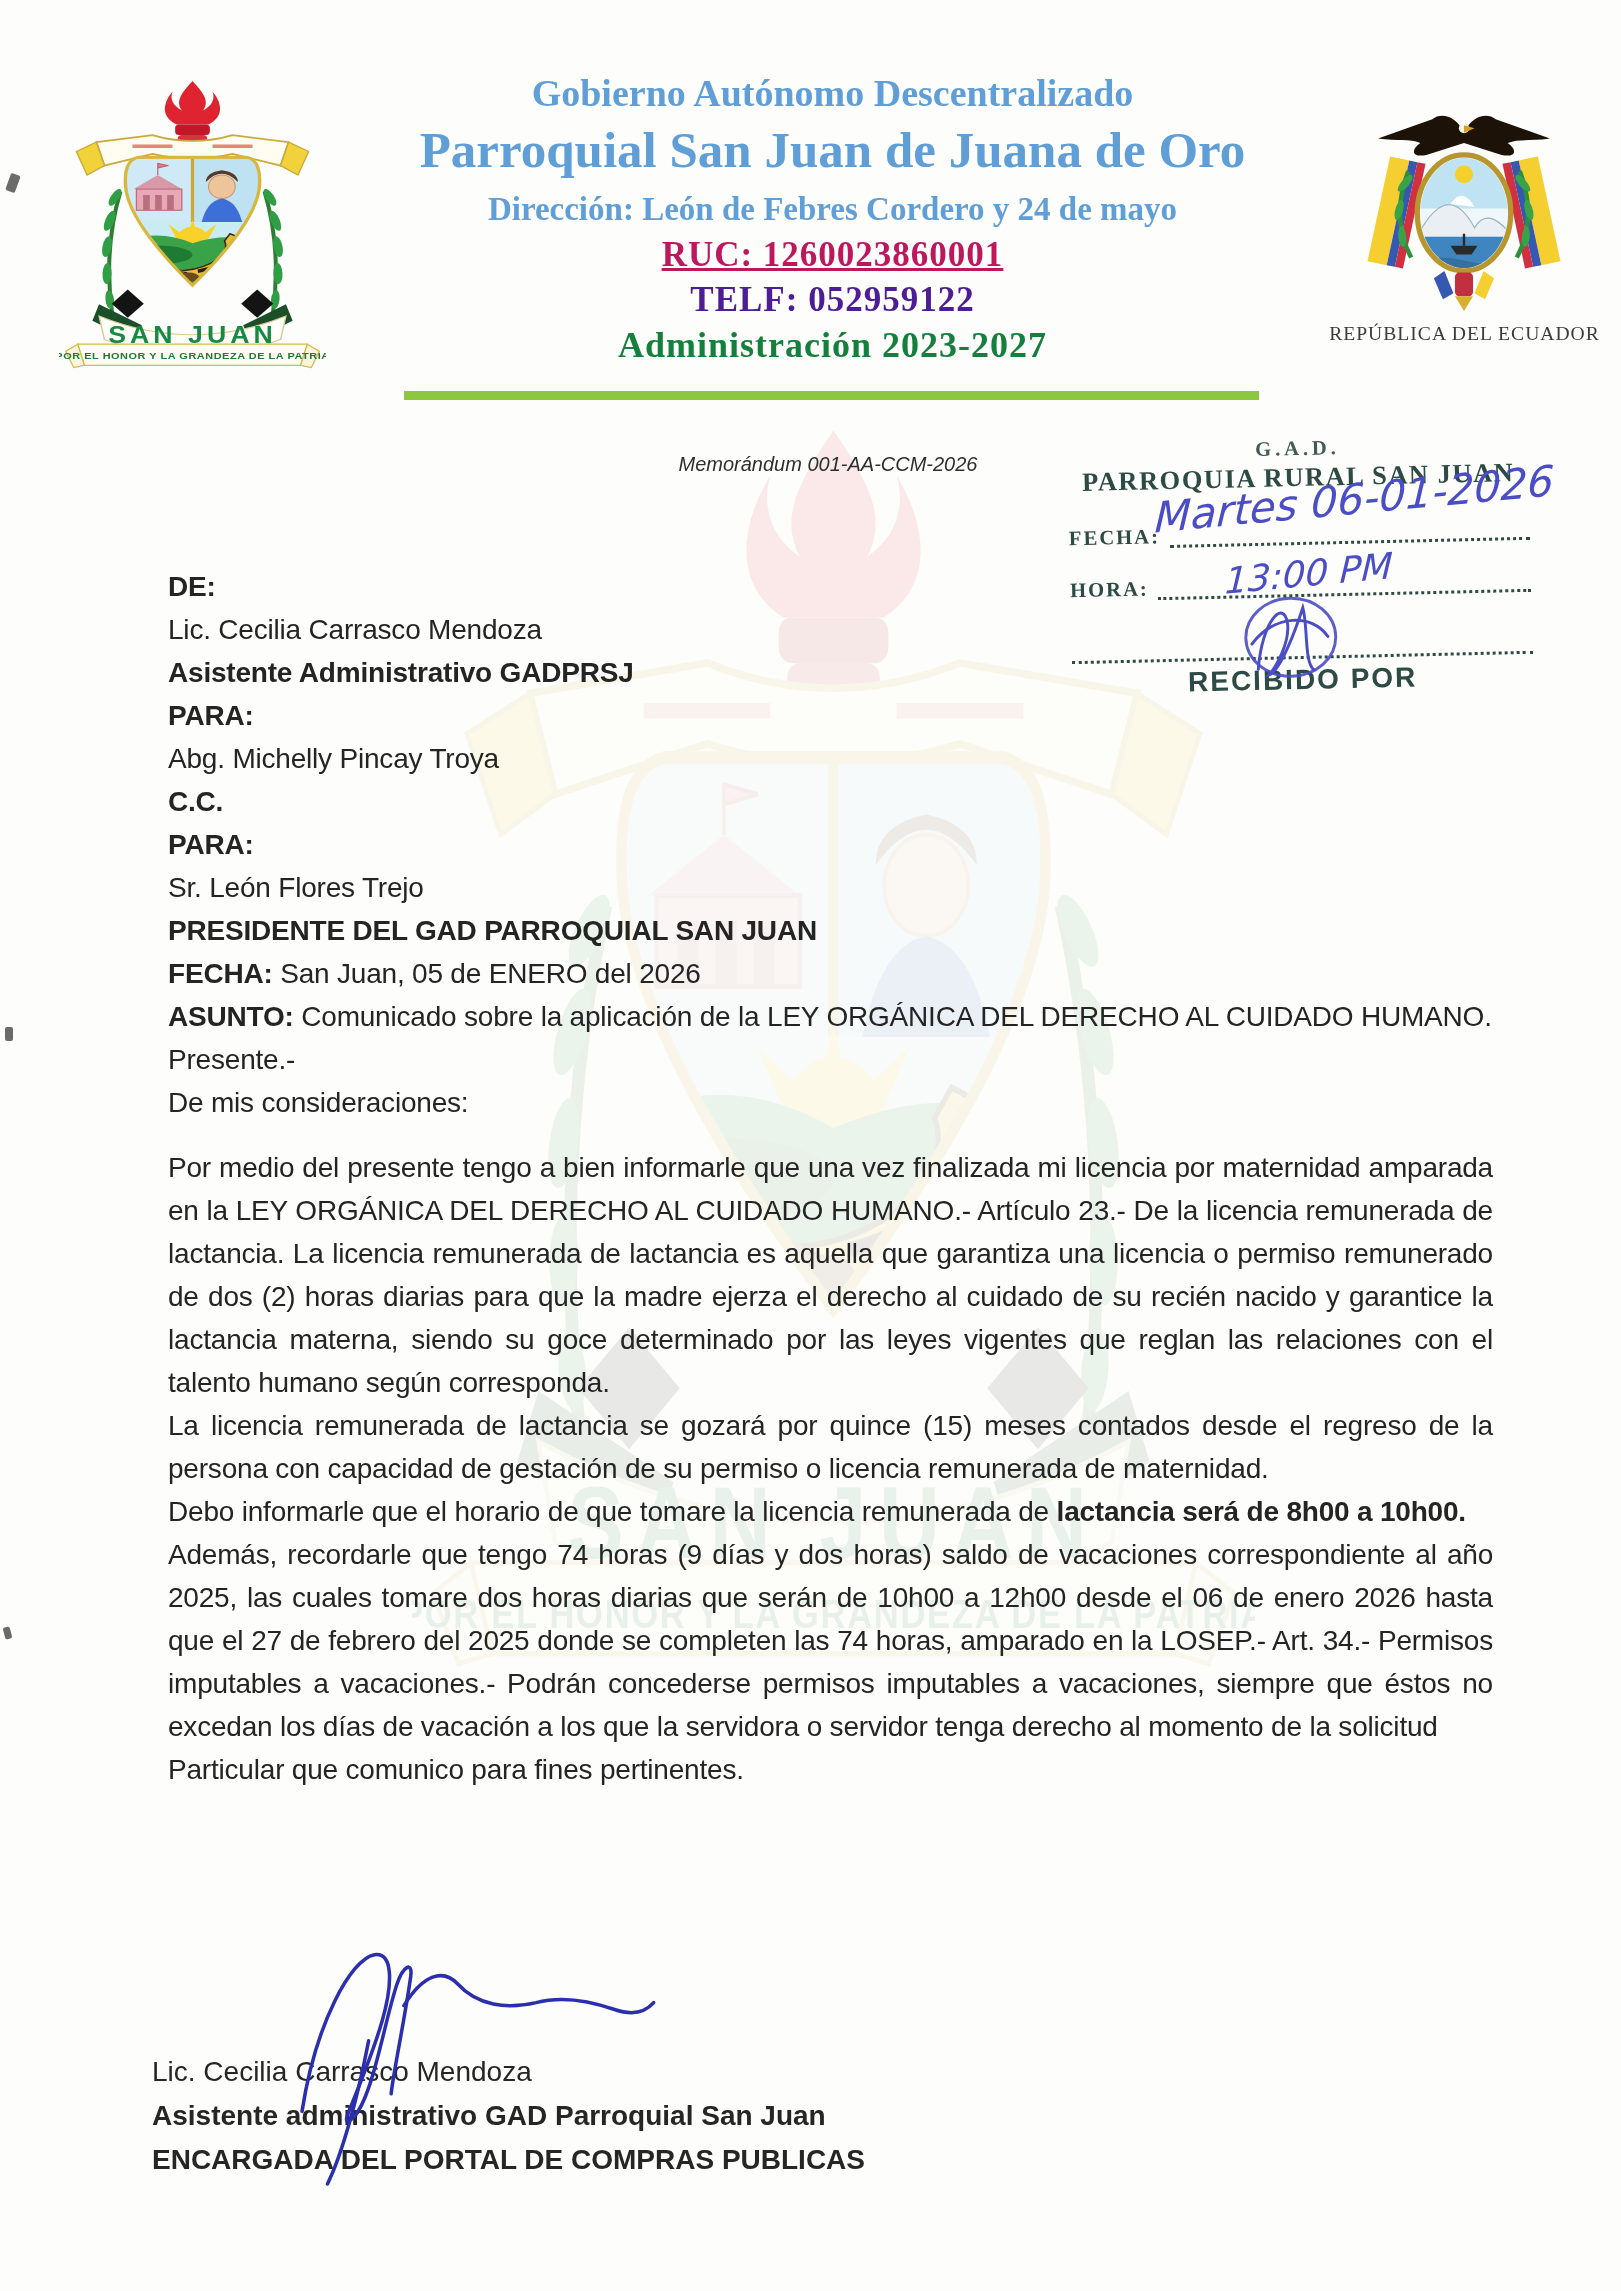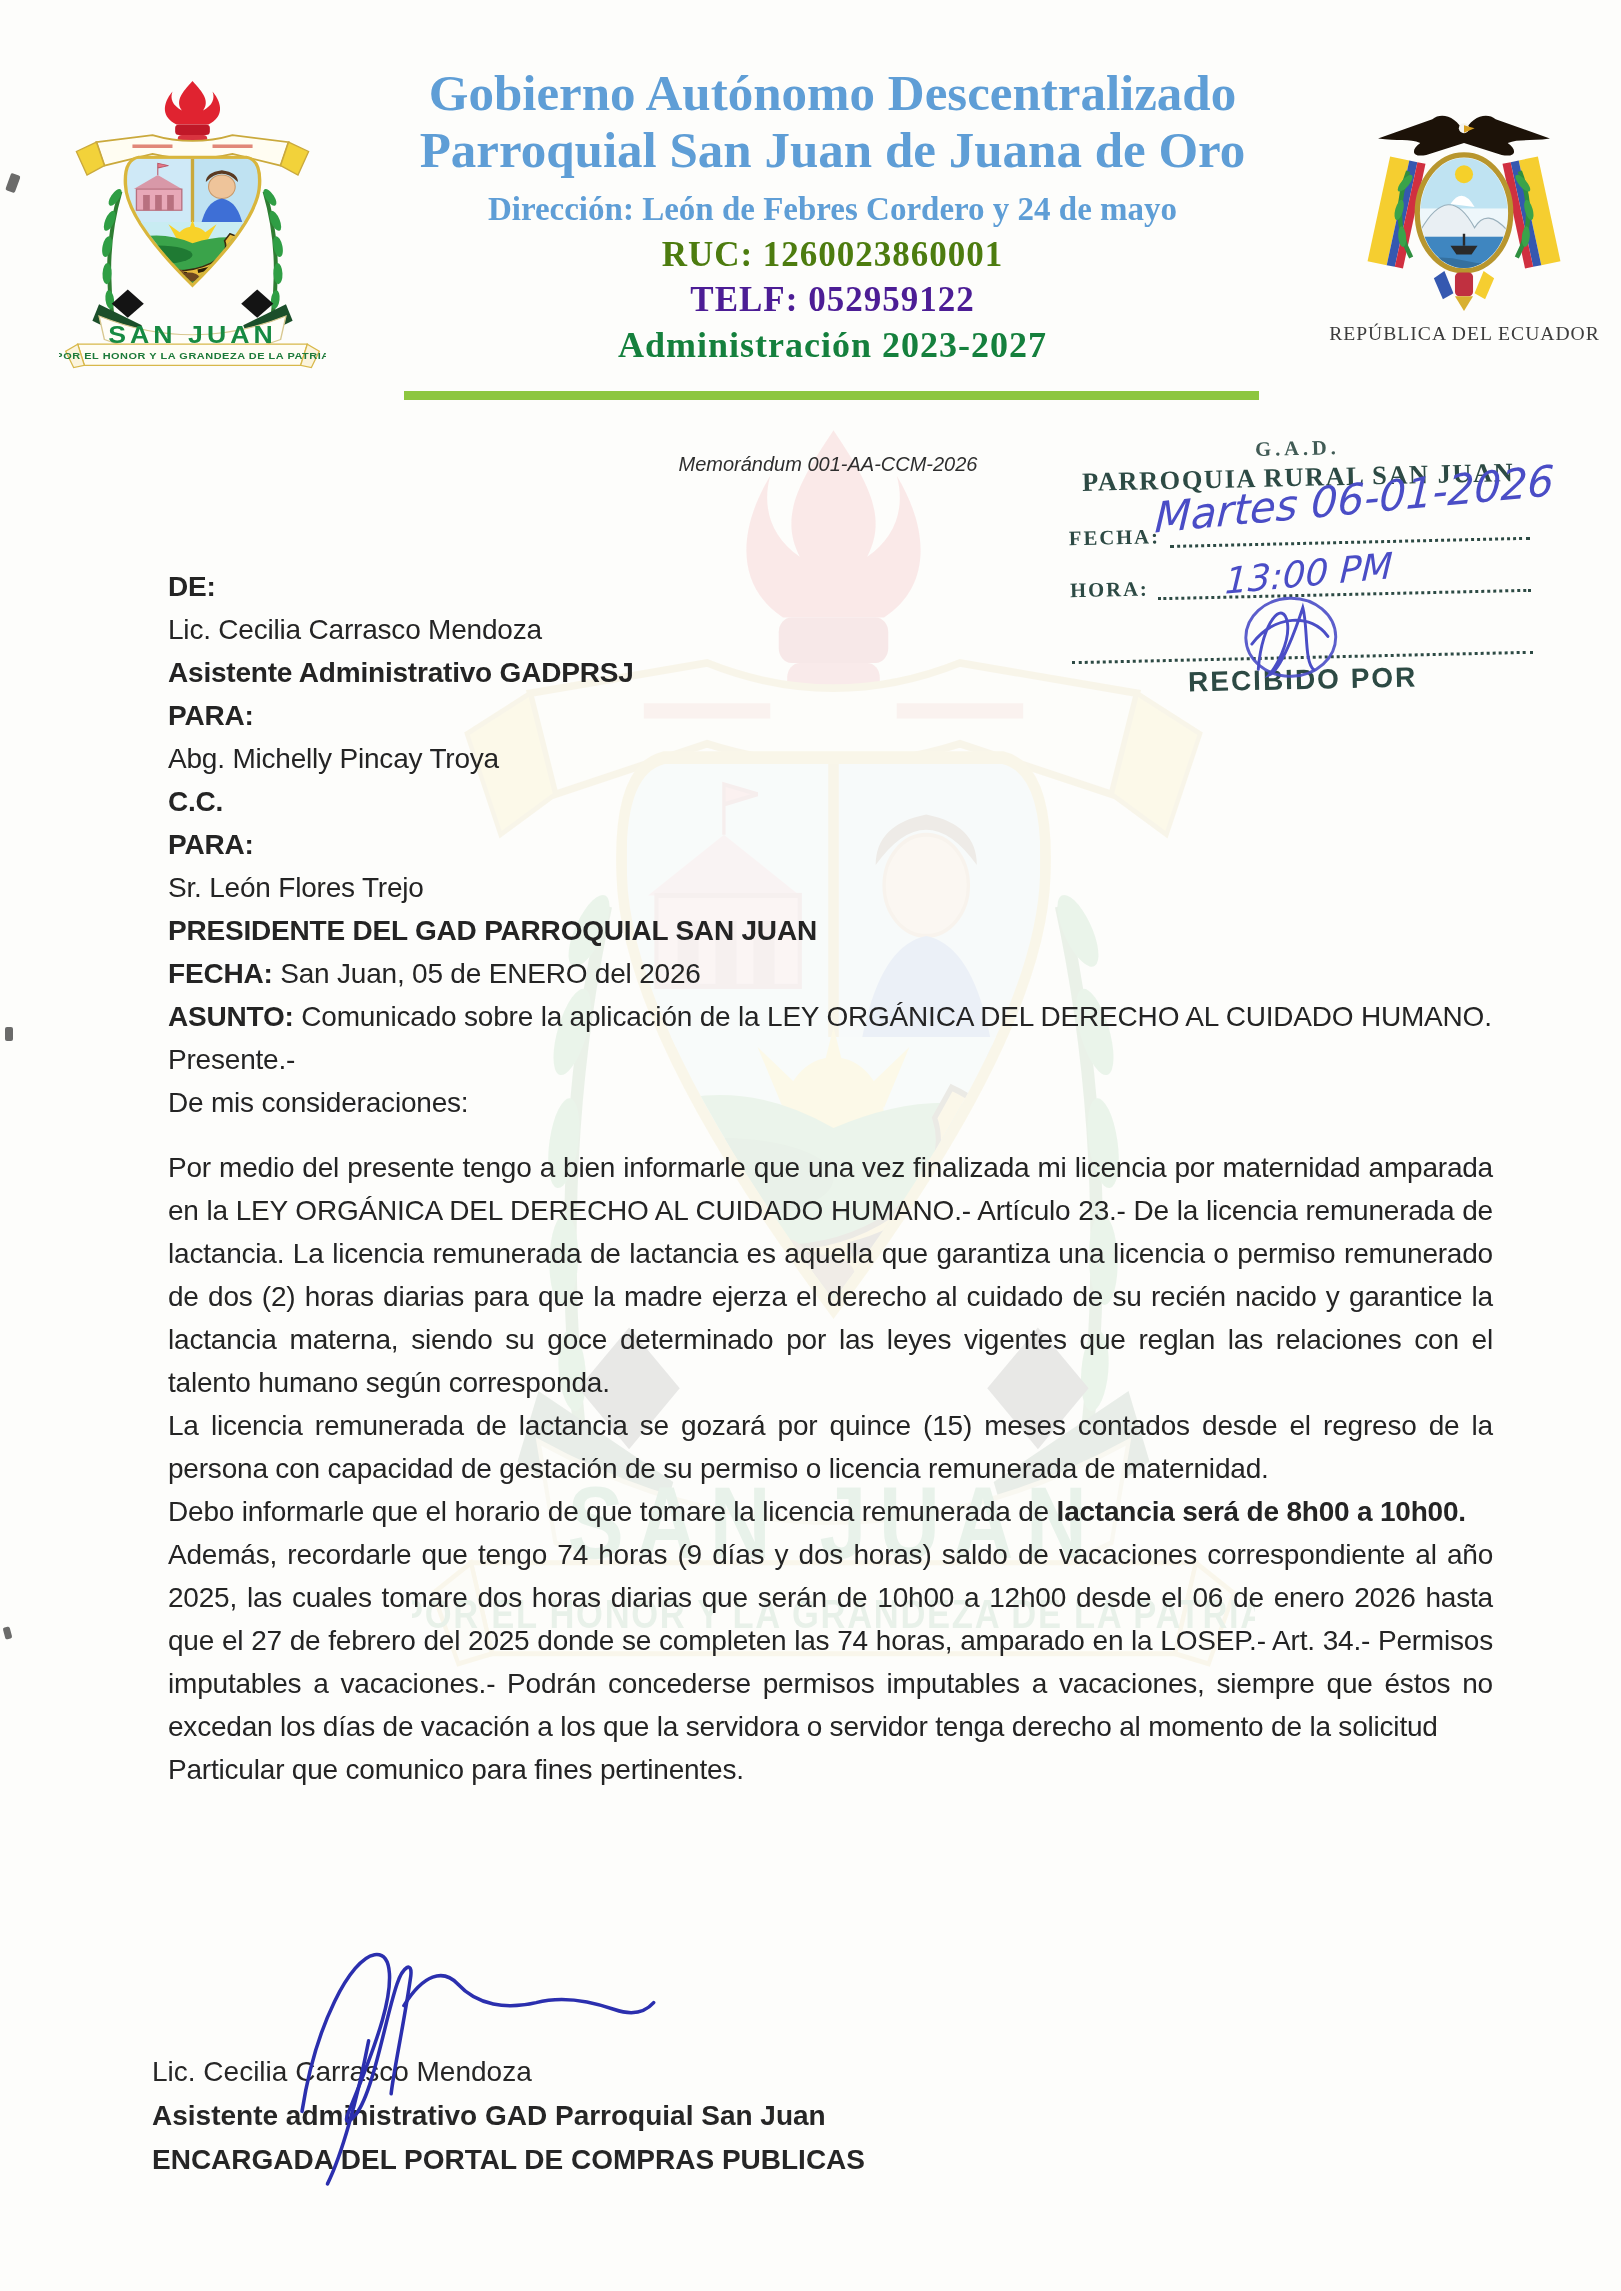--- a/index.html
+++ b/index.html
@@ -11,21 +11,21 @@
   
   .crest-left{position:absolute;left:59px;top:74px;width:267px;height:296px;}
   .crest-right{position:absolute;left:1366px;top:94px;width:196px;height:223px;}
   .crest-caption{
     position:absolute;left:1329px;top:323px;width:271px;text-align:center;
     font-family:"Liberation Serif","DejaVu Serif",serif;font-size:19.6px;
     letter-spacing:1px;color:#3c3c3c;
   }
   .header-text{position:absolute;left:323px;top:65px;width:1019px;text-align:center;
     font-family:"Liberation Serif","DejaVu Serif",serif;font-weight:bold;}
-  .ht-org1{font-size:51px;line-height:57px;}
+  .ht-org1{font-size:38px;line-height:57px;}
   .ht-org2{font-size:51px;line-height:57px;}
   .ht-addr{font-size:33px;line-height:45px;margin-top:7.8px;}
   .ht-ruc,.ht-telf{font-size:35px;line-height:45px;letter-spacing:1px;}
   .ht-admin{font-size:36px;line-height:47px;letter-spacing:1px;}
   .green-rule{position:absolute;left:404px;top:391px;width:855px;height:8.8px;}
   
   .watermark{position:absolute;left:412px;top:400px;width:843px;height:1274px;
     opacity:.085;pointer-events:none;}
   
   .memo-number{position:absolute;left:490px;top:453px;width:676px;text-align:center;
@@ -218,21 +218,21 @@
   <div class="crest-left">
     <svg viewBox="0 0 200 252" width="267" height="296" preserveAspectRatio="none">
       <use href="#crest-sanjuan"></use>
     </svg>
   </div>
 
   <div class="header-text">
     <div class="ht-org1" style="color:#5f9ed6;">Gobierno Autónomo Descentralizado</div>
     <div class="ht-org2" style="color:#5f9ed6;">Parroquial San Juan de Juana de Oro</div>
     <div class="ht-addr" style="color:#5f9ed6;">Dirección: León de Febres Cordero y 24 de mayo</div>
-    <div class="ht-ruc" style="color:#4d7c0f;">RUC: 1260023860001</div>
+    <div class="ht-ruc" style="color:#be185d;text-decoration:underline;">RUC: 1260023860001</div>
     <div class="ht-telf" style="color:#4c1d95;">TELF: 052959122</div>
     <div class="ht-admin" style="color:#15803d;">Administración 2023-2027</div>
   </div>
   <div class="green-rule" style="background:#8dc63f;"></div>
 
   <div class="crest-right">
     <svg viewBox="0 0 130 150" width="196" height="223" preserveAspectRatio="none">
       <use href="#crest-ecuador"></use>
     </svg>
   </div>

